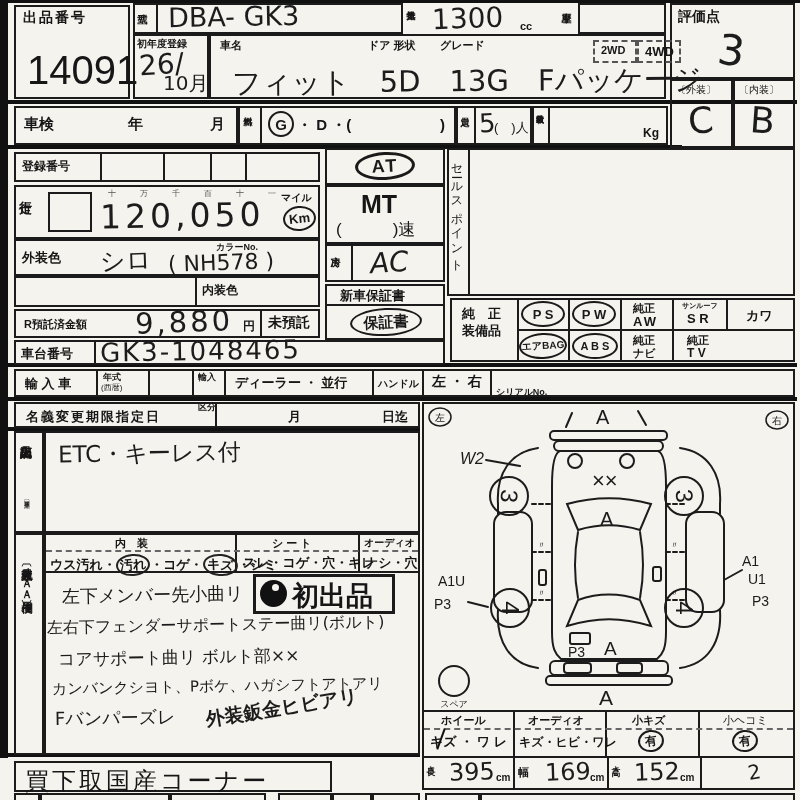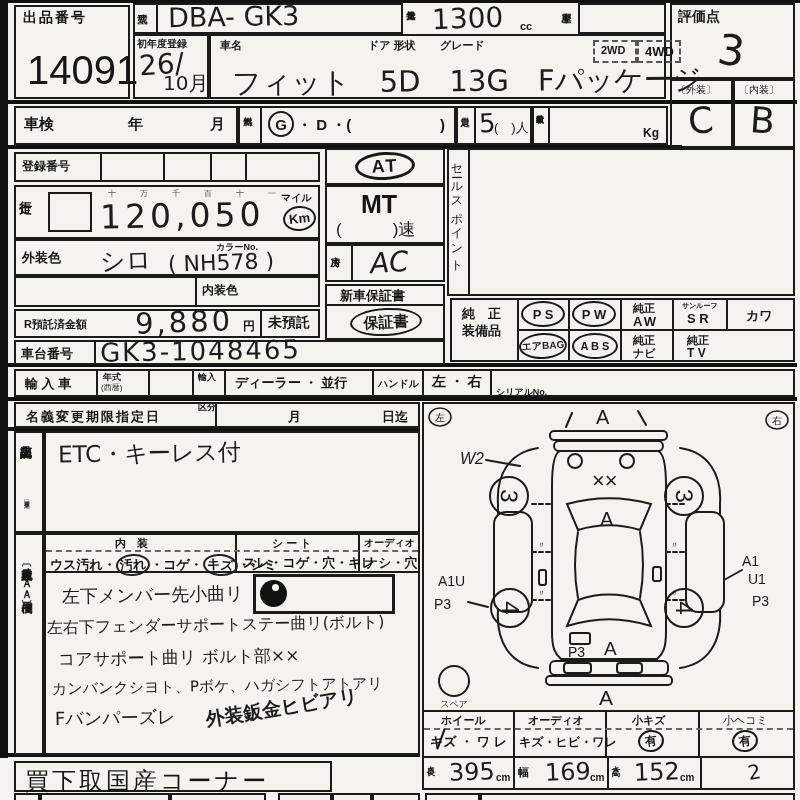--- a/index.html
+++ b/index.html
@@ -240,20 +240,21 @@
   <div class="t hw" style="left:62px;top:583px;font-size:18px;transform:rotate(-1deg);">左下メンバー先小曲リ</div>
   <div class="t hw" style="left:47px;top:615px;font-size:16px;transform:rotate(-1deg);">左右下フェンダーサポートステー曲リ(ボルト)</div>
   <div class="t hw" style="left:58px;top:646px;font-size:17px;transform:rotate(-1deg);">コアサポート曲リ ボルト部××</div>
   <div class="t hw" style="left:52px;top:677px;font-size:15px;transform:rotate(-1deg);">カンバンクシヨト、Pボケ、ハガシフトアトアリ</div>
   <div class="t hw" style="left:55px;top:706px;font-size:18px;transform:rotate(-1deg);">Fバンパーズレ</div>
   <div class="t hw" style="left:205px;top:695px;font-size:19px;font-weight:bold;transform:rotate(-9deg);">外装鈑金ヒビアリ</div>
 
   <div class="box" style="left:253px;top:574px;width:142px;height:40px;border-width:3px;"></div>
   <span style="position:absolute;left:260px;top:580px;width:27px;height:27px;background:#111;border-radius:50%;"></span>
   <span style="position:absolute;left:272px;top:584px;width:7px;height:7px;background:#f4f3ee;border-radius:50%;"></span>
+  <div class="t" style="left:292px;top:578px;font-size:27px;font-weight:bold;">初出品</div>
 
   <div class="box" style="left:422px;top:402px;width:373px;height:388px;"></div>
   <svg style="position:absolute;left:424px;top:404px;" width="369" height="306" viewBox="0 0 369 306">
     <g stroke="#1c1c1c" stroke-width="2" fill="none" stroke-linecap="round">
       <ellipse cx="16" cy="13" rx="11" ry="9" stroke-width="1.5"></ellipse>
       <ellipse cx="353" cy="16" rx="11" ry="9" stroke-width="1.5"></ellipse>
       <path d="M148,9 L142,23"></path>
         <path d="M214,7 L222,21"></path>
       <rect x="126" y="27" width="117" height="9" rx="4"></rect>
       <rect x="130" y="37" width="109" height="10" rx="5"></rect>

